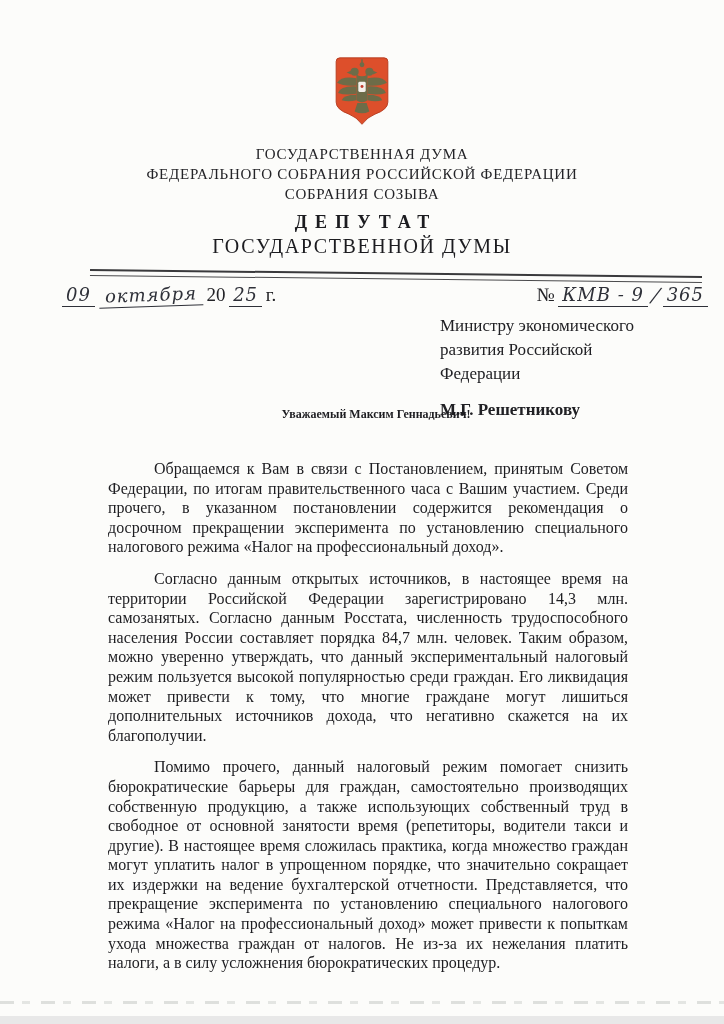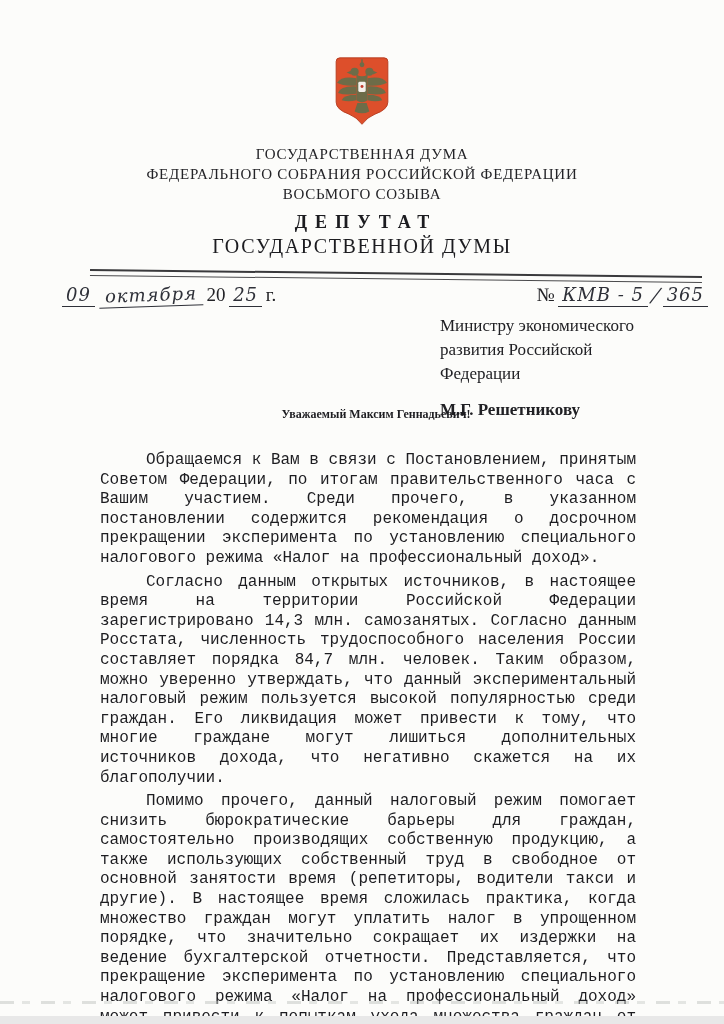--- a/index.html
+++ b/index.html
@@ -34,21 +34,21 @@
   .month { transform:rotate(-2deg); min-width:96px; text-align:center; }
   .num-group { white-space:nowrap; }
   .big-slash { display:inline-block; font-size:26px; line-height:18px; transform:rotate(10deg) translateY(3px); color:#2e3038; font-style:italic; }
   
   .addressee { position:absolute; top:314px; left:440px; width:252px; font-size:17px; line-height:24px; color:#202024; }
   .addressee .name { font-weight:bold; margin-top:12px; }
   
   .salutation { position:absolute; top:407px; left:96px; width:560px; text-align:center; font-weight:bold; font-size:12px; color:#1d1d21; }
   
   .body-text { position:absolute; top:447px; left:96px; width:544px; font-size:16px; line-height:19.6px; text-align:justify; color:#1d1d21; }
-  .body-text p { margin:4px; text-indent:46px;font-family:Liberation Mono, monospace; }
+  .body-text p { margin:12px; text-indent:46px; }
   .body-text p.stretch-last { text-align-last:justify; }
   
   .scan-artifact {
     position:absolute; left:0; bottom:12px; width:100%; height:3px; opacity:0.45;
     background:repeating-linear-gradient(90deg,#b9bdb9 0 14px, transparent 14px 22px, #c6cac6 22px 30px, transparent 30px 41px);
   }
 </style>
 </head>
 <body>
 
@@ -74,39 +74,39 @@
           <path d="M46 42 Q60 42 62 48 Q55 50 46 48 Z"></path>
           <path d="M35 51 L45 51 L48 60 Q40 64 32 60 Z"></path>
         </g>
         <rect x="36" y="28" width="8" height="11" rx="1.5" fill="#f3f0ea"></rect>
         <circle cx="40" cy="33" r="1.6" fill="#c0392b"></circle>
       </svg>
     </span>
     <div class="org-lines">
       <div>ГОСУДАРСТВЕННАЯ ДУМА</div>
       <div>ФЕДЕРАЛЬНОГО СОБРАНИЯ РОССИЙСКОЙ ФЕДЕРАЦИИ</div>
-      <div>ВОСЬМОГО СОЗЫВА</div>
+      <div>СОБРАНИЯ СОЗЫВА</div>
     </div>
     <div class="role-title">ДЕПУТАТ</div>
     <div class="role-subtitle">ГОСУДАРСТВЕННОЙ ДУМЫ</div>
   </div>
 
   <div class="rule-double"></div>
 
   <div class="ref-row">
     <span class="date-group">
       <span class="hw u">09</span>
       <span class="hw u month">октября</span>
       <span class="printed">20</span>
       <span class="hw u">25</span>
       <span class="printed">г.</span>
     </span>
     <span class="num-group">
       <span class="printed">№</span>
-      <span class="hw u">КМВ - 5</span>
+      <span class="hw u">КМВ - 9</span>
       <span class="big-slash">/</span>
       <span class="hw u">365</span>
     </span>
   </div>
 
   <div class="addressee">
     <div>Министру экономического</div>
     <div>развития Российской</div>
     <div>Федерации</div>
     <div class="name">М.Г. Решетникову</div>

